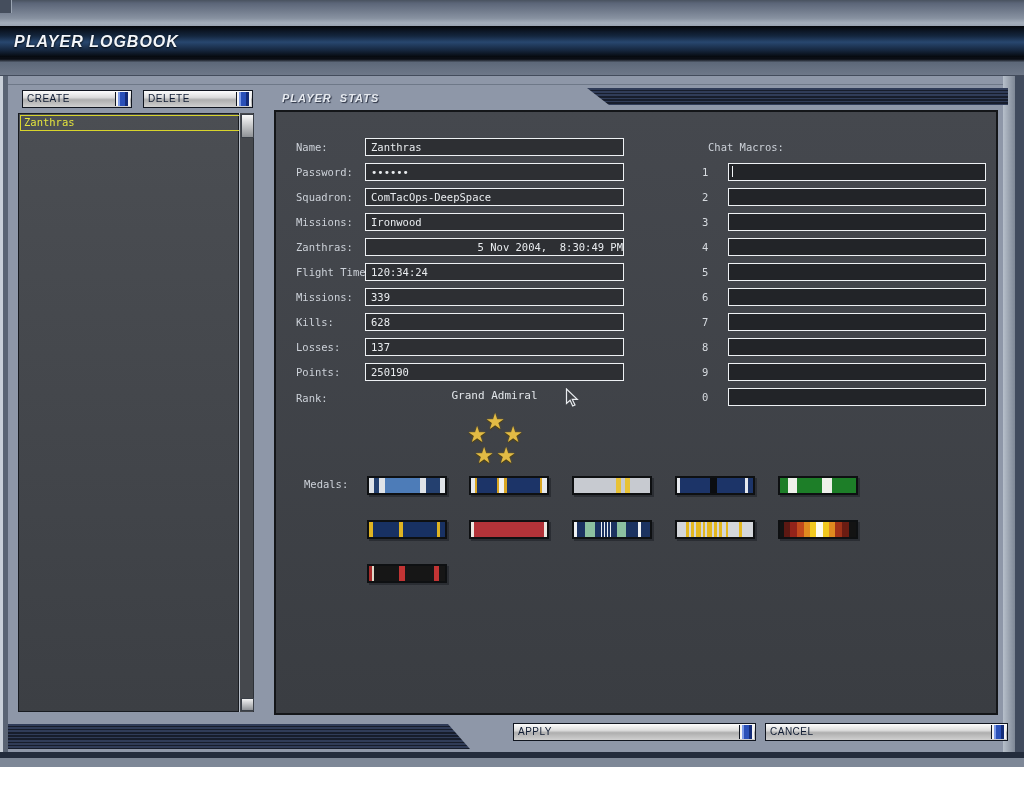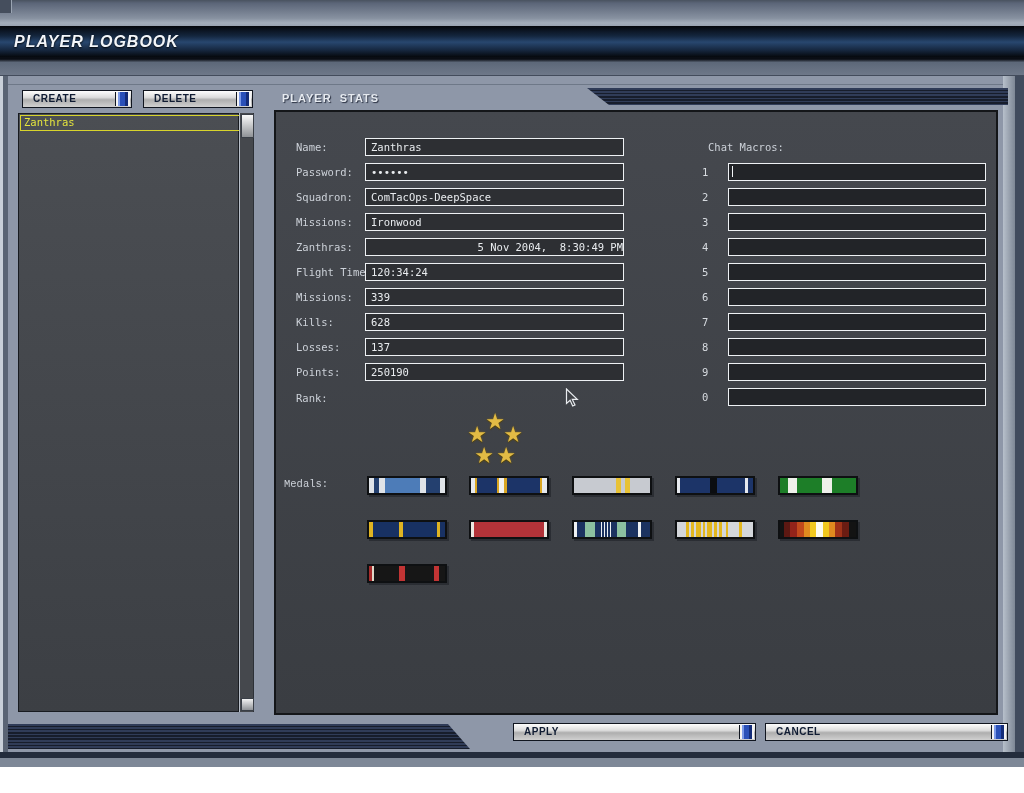--- a/index.html
+++ b/index.html
@@ -32,22 +32,22 @@
   
   .stripes{background:repeating-linear-gradient(180deg,#303c58 0px,#303c58 1.6px,#171d2b 1.6px,#171d2b 3.2px);}
   .tab-stripes{left:587px;top:88px;width:421px;height:17px;
     clip-path:polygon(0 0,100% 0,100% 100%,22px 100%);}
   .footer-stripes{left:8px;top:724px;width:462px;height:25px;
     clip-path:polygon(0 0,calc(100% - 22px) 0,100% 100%,0 100%);}
 
   
   .btn{height:18px;border:1px solid #10151f;box-sizing:border-box;cursor:pointer;
     background:linear-gradient(180deg,#fdfdfd 0%,#dcdcdc 40%,#aeaeae 55%,#d0d0d0 100%);
-    font-family:"Liberation Sans",sans-serif;font-weight:bold;font-size:10px;color:#101c33;
-    letter-spacing:.5px;line-height:16px;padding-left:10px;}
+    font-family:"Liberation Sans",sans-serif;font-weight:normal;font-size:10px;color:#101c33;
+    letter-spacing:.5px;line-height:16px;padding-left:4px;}
   .btn .bluecap{position:absolute;right:1px;top:1px;bottom:1px;width:14px;
     border-left:1px solid #10151f;
     background:linear-gradient(90deg,#f4f4f4 0 2px,#7c9ae8 2px 4px,#2a50b8 4px 9px,#142c78 9px 12px,#f4f4f4 12px 14px);}
   .btn-create{left:22px;top:90px;width:110px;}
   .btn-delete{left:143px;top:90px;width:110px;}
   .btn-apply{left:513px;top:723px;width:243px;}
   .btn-cancel{left:765px;top:723px;width:243px;}
 
   
   .list-box{left:18px;top:113px;width:221px;height:599px;border:1px solid #181b20;box-sizing:border-box;
@@ -57,21 +57,21 @@
   .scrollbar{left:239px;top:113px;width:15px;height:599px;background:#45484d;
     border-left:1px solid #b8bfc9;border-right:1px solid #2c3036;box-sizing:border-box;}
   .sb-thumb{position:absolute;left:1px;top:1px;width:11px;height:22px;
     background:linear-gradient(180deg,#fafafa,#8f9296);border:1px solid #3a3f47;}
   .sb-btn{position:absolute;left:1px;bottom:1px;width:11px;height:11px;
     background:linear-gradient(180deg,#f2f2f2,#909397);border:1px solid #3a3f47;}
 
   
   .tab-label{left:282px;top:92px;font-family:"Liberation Sans",sans-serif;font-weight:bold;
     font-size:11px;color:#e6eaf0;letter-spacing:1px;word-spacing:4px;
-    text-shadow:1px 1px 1px #2a3142;cursor:default;}
+    text-shadow:1px 1px 1px #2a3142;cursor:default;font-style:italic;}
 
   
   .stats-panel{left:274px;top:110px;width:724px;height:605px;box-sizing:border-box;
     border:2px solid #141619;background:linear-gradient(180deg,#45484e 0%,#3a3d42 100%);}
   .fld-label{position:absolute;left:20px;font-size:10.5px;color:#ccd1d8;line-height:18px;white-space:pre;}
   .fld-input{position:absolute;left:89px;width:259px;height:18px;box-sizing:border-box;
     border:1px solid #eef1f4;background:#2d2f33;color:#e9ecef;font-size:10.5px;line-height:16px;
     padding-left:5px;white-space:pre;cursor:text;}
   .rank-value{position:absolute;left:89px;width:259px;text-align:center;font-size:11px;color:#e2e6ea;}
   .macro-label{position:absolute;left:432px;font-size:10.5px;color:#ccd1d8;line-height:18px;}
@@ -84,21 +84,21 @@
   .star{position:absolute;width:24px;height:24px;font-size:22px;line-height:24px;text-align:center;
     color:#e2bb45;text-shadow:0 1px 1px #4a3c0c, 0 0 2px #8a6d14;
     font-family:"DejaVu Sans",sans-serif;}
   .star.s1{left:207px;top:298px;}
   .star.s2{left:225px;top:311px;}
   .star.s3{left:218px;top:332px;}
   .star.s4{left:196px;top:332px;}
   .star.s5{left:189px;top:311px;}
 
   
-  .medals-label{position:absolute;left:8px;top:366px;font-size:10.5px;color:#ccd1d8;font-family:Liberation Mono, monospace;}
+  .medals-label{position:absolute;left:28px;top:366px;font-size:10.5px;color:#ccd1d8;}
   .ribbon{position:absolute;width:80px;height:19px;box-sizing:border-box;border:2px solid #0e1012;
     box-shadow:2px 2px 0 rgba(10,12,16,0.35);}
 
   
   .mouse-cursor{left:565px;top:388px;width:14px;height:20px;z-index:50;}
 </style>
 </head>
 <body>
 
 <div>
@@ -149,20 +149,21 @@
         <div class="fld-input" style="top: 176px;">339</div>
         <div class="fld-label" style="top: 201px;">Kills:</div>
         <div class="fld-input" style="top: 201px;">628</div>
         <div class="fld-label" style="top: 226px;">Losses:</div>
         <div class="fld-input" style="top: 226px;">137</div>
         <div class="fld-label" style="top: 251px;">Points:</div>
         <div class="fld-input" style="top: 251px;">250190</div>
       </div>
 
     <div class="fld-label" style="top:277px;">Rank:</div>
+    <div class="rank-value" style="top:277px;">Grand Admiral</div>
 
     <div>
       <span class="star s1">★</span>
       <span class="star s2">★</span>
       <span class="star s3">★</span>
       <span class="star s4">★</span>
       <span class="star s5">★</span>
     </div>
 
     <div class="macro-label" style="top:26px;">Chat Macros:</div>

